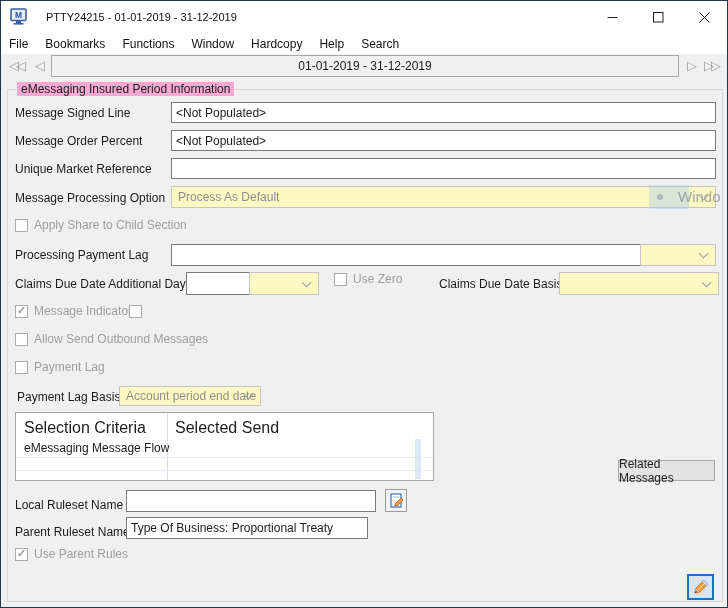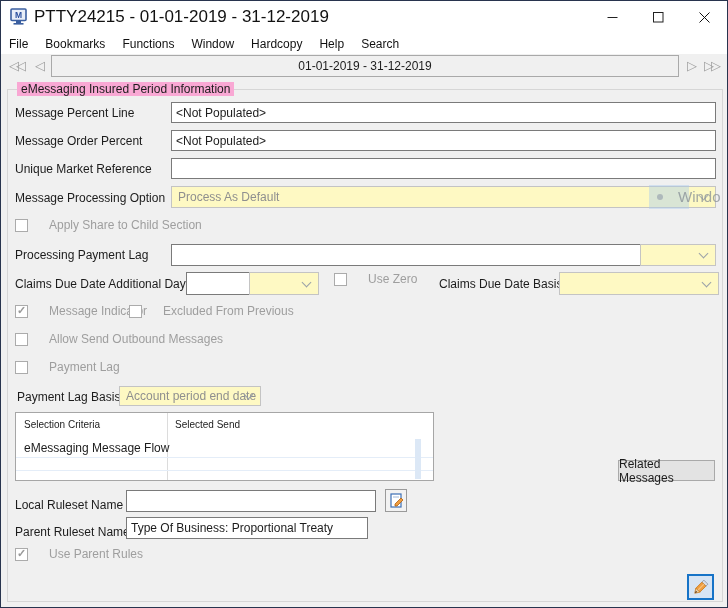--- a/index.html
+++ b/index.html
@@ -2,21 +2,21 @@
 <html><head>
 <meta charset="utf-8">
 <style>
   * { margin:0; padding:0; box-sizing:border-box; }
   body { width:728px; height:608px; font-family:"Liberation Sans", sans-serif; background:#f0f0f0; }
   #window { position:relative; width:728px; height:608px; background:#f0f0f0; border:1px solid #28344e; overflow:hidden; }
 
   
   .titlebar { position:absolute; left:0; top:0; right:0; height:32px; background:#ffffff; display:flex; align-items:center; }
   .title-icon { margin-left:9px; width:20px; height:18px; flex:none; }
-  .title-text { margin-left:4px; font-size:17px; color:#111; white-space:nowrap; }
+  .title-text { margin-left:16px; font-size:11px; color:#111; white-space:nowrap; }
   .win-btns { position:absolute; right:0; top:0; height:32px; display:flex; }
   .win-btn { width:46px; height:32px; display:flex; align-items:center; justify-content:center; background:#fff; }
 
   
   .menubar { position:absolute; left:0; top:32px; right:0; height:21px; background:#ffffff; display:flex; align-items:center; padding-left:8px; gap:17px; }
   .menu-item { font-size:12px; color:#111; white-space:nowrap; }
 
   
   .navbar { position:absolute; left:0; top:53px; right:0; height:25px; background:#f0f0f0; }
   .nav-arrow { position:absolute; font-size:13px; color:#9e9e9e; line-height:16px; }
@@ -26,29 +26,29 @@
   
   .groupbox { position:absolute; left:6px; top:88px; width:716px; height:513px; border:1px solid #d6d6d6; }
   .group-legend { position:absolute; left:16px; top:81px; background:#f9a8d4; padding:0 4px; font-size:12px; color:#1c1c1c; }
   .label { position:absolute; font-size:12px; color:#1c1c1c; white-space:nowrap; }
   .label.dis { color:#9e9e9e; }
 
   .tb { position:absolute; background:#fff; border:1px solid #7a7a7a; font:12px "Liberation Sans", sans-serif; padding:0 4px; color:#1c1c1c; outline:none; }
   .dd { position:absolute; background:#fef9c3; border:1px solid #c4c4c4; color:#8f8f8f; font-size:12px; display:flex; align-items:center; padding:0 6px; white-space:nowrap; overflow:hidden; }
   .chev { position:absolute; right:8px; top:50%; width:7px; height:7px; margin-top:-5px; border-left:1px solid #9aa1a8; border-bottom:1px solid #9aa1a8; transform:rotate(-45deg); }
 
-  .checkrow { position:absolute; display:flex; align-items:center; gap:21px; height:14px; }
+  .checkrow { position:absolute; display:flex; align-items:center; gap:6px; height:14px; }
   .cb { position:relative; width:13px; height:13px; background:#fff; border:1px solid #ababab; flex:none; }
   .cb.checked::after { content:"\2713"; position:absolute; left:1px; top:-2px; font-size:11px; font-weight:bold; color:#9a9a9a; }
 
   .btn { position:absolute; background:#e3e3e3; border:1px solid #a9a9a9; font-size:12px; color:#1c1c1c; display:flex; align-items:center; justify-content:center; }
 
   
   .sel-table { position:absolute; left:14px; top:411px; width:419px; height:69px; background:#fff; border:1px solid #a6a6a6; }
-  .sel-th { position:absolute; top:6px; font-size:10px; color:#1c1c1c; white-space:nowrap; }
+  .sel-th { position:absolute; top:6px; font-size:16px; color:#1c1c1c; white-space:nowrap; }
   .sel-cell { position:absolute; top:28px; font-size:12px; color:#1c1c1c; white-space:nowrap; }
   .sel-vline { position:absolute; left:151px; top:0; bottom:0; width:1px; background:#dcdcdc; }
   .sel-hline { position:absolute; left:0; right:0; height:1px; background:#e4edf8; }
   .sel-strip { position:absolute; left:399px; top:26px; bottom:1px; width:6px; background:#dce8f6; }
 
   
   .watermark { position:absolute; left:644px; top:183px; width:84px; height:26px; overflow:hidden; pointer-events:none; }
   .wm-rect { position:absolute; left:4px; top:1px; width:40px; height:24px; background:rgba(173,203,235,0.45); }
   .wm-dot { position:absolute; left:12px; top:10px; width:6px; height:6px; border-radius:50%; background:#97a2ae; opacity:.65; }
   .wm-text { position:absolute; left:33px; top:4px; font-size:15px; color:rgba(134,141,150,0.75); white-space:nowrap; }
@@ -102,21 +102,21 @@
     <div class="nav-arrow dbl" style="left:8px; top:4px;">◁◁</div>
     <div class="nav-arrow" style="left:34px; top:4px;">◁</div>
     <div class="nav-box">01-01-2019  -  31-12-2019</div>
     <div class="nav-arrow" style="left:686px; top:4px;">▷</div>
     <div class="nav-arrow dbl" style="left:703px; top:4px;">▷▷</div>
   </div>
 
   <div class="groupbox"></div>
   <div class="group-legend">eMessaging Insured Period Information</div>
 
-  <div class="label" style="left:14px; top:105px;">Message Percent Line</div>
+  <div class="label" style="left:14px; top:105px;">Message Signed Line</div>
   <input class="tb" style="left: 170px; top: 101px; width: 545px; height: 21px;" value="&lt;Not Populated&gt;">
 
   <div class="label" style="left:14px; top:133px;">Message Order Percent</div>
   <input class="tb" style="left: 170px; top: 129px; width: 545px; height: 21px;" value="&lt;Not Populated&gt;">
 
   <div class="label" style="left:14px; top:161px;">Unique Market Reference</div>
   <input class="tb" style="left: 170px; top: 157px; width: 545px; height: 21px;" value="">
 
   <div class="label" style="left:14px; top:190px;">Message Processing Option</div>
   <div class="dd" style="left:170px; top:185px; width:545px; height:22px;">
@@ -157,21 +157,20 @@
     <span></span>
     <span class="chev"></span>
   </div>
 
   <div class="checkrow" style="left:14px; top:303px;">
     <span class="cb checked"></span>
     <span class="label dis" style="position:static;">Message Indicator</span>
   </div>
   <div class="checkrow" style="left:128px; top:303px;">
     <span class="cb"></span>
-    <span class="label dis" style="position:static;">Excluded From Previous</span>
   </div>
 
   <div class="checkrow" style="left:14px; top:331px;">
     <span class="cb"></span>
     <span class="label dis" style="position:static;">Allow Send Outbound Messages</span>
   </div>
 
   <div class="checkrow" style="left:14px; top:359px;">
     <span class="cb"></span>
     <span class="label dis" style="position:static;">Payment Lag</span>

